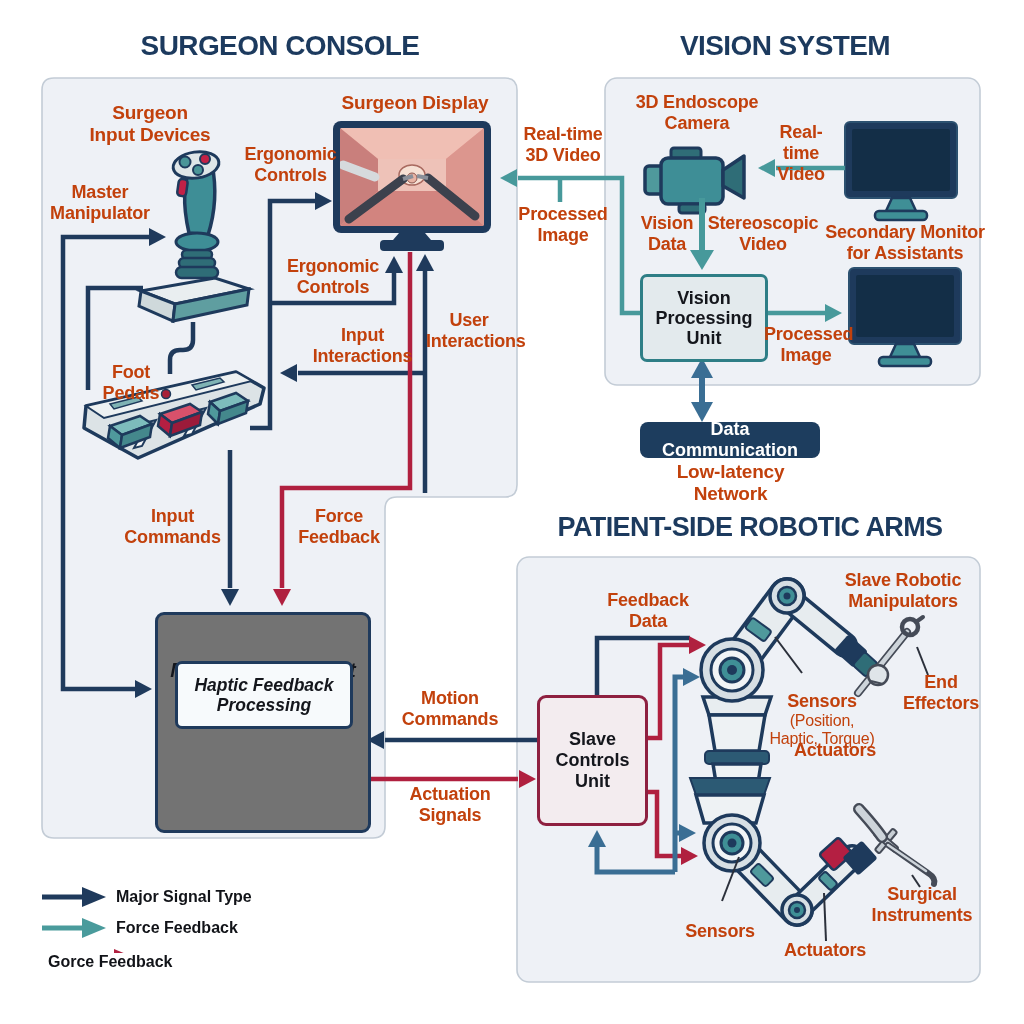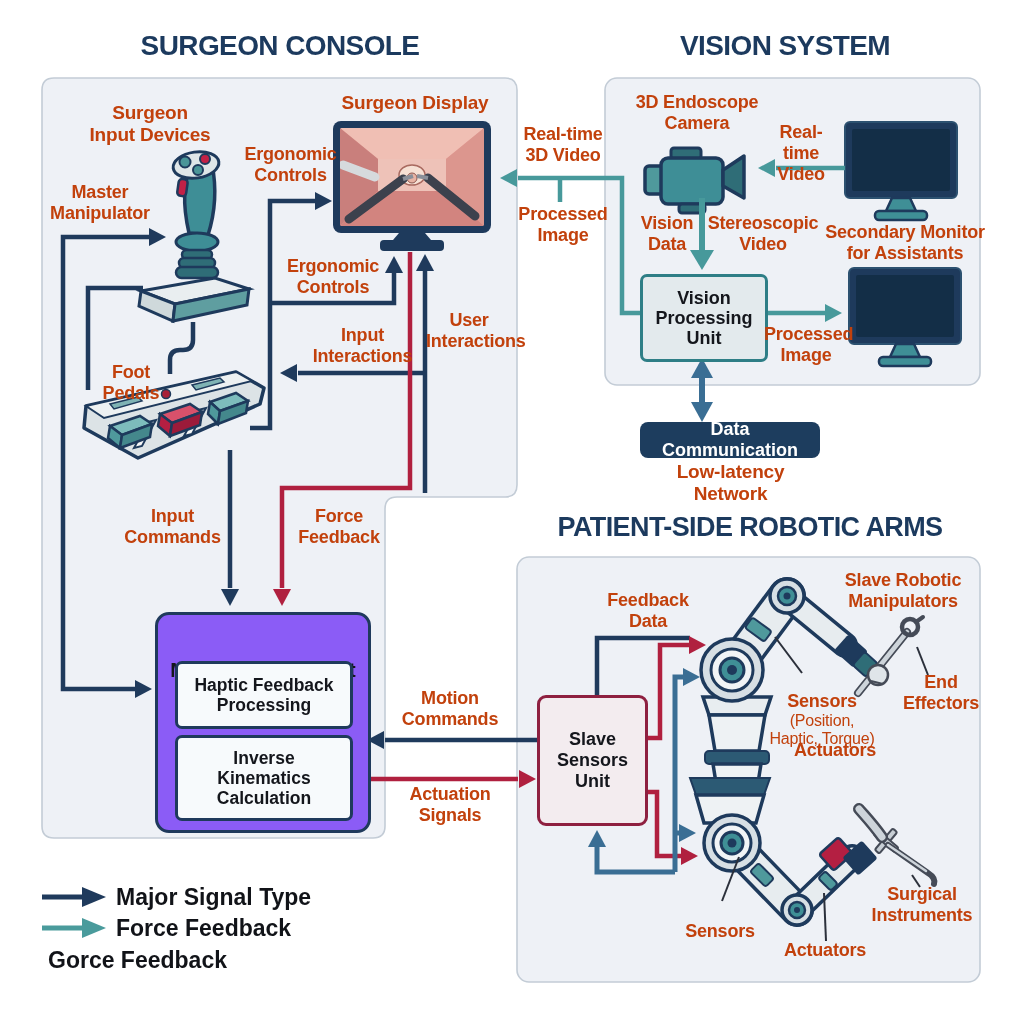--- a/index.html
+++ b/index.html
@@ -6,36 +6,36 @@
   body{width:1024px;height:1024px;position:relative;background:#ffffff;overflow:hidden;
        font-family:"Liberation Sans", sans-serif;}
   svg.canvas{position:absolute;left:0;top:0;z-index:1;}
   .lbl{position:absolute;z-index:5;font-weight:700;font-size:18px;line-height:1.16;
        text-align:center;white-space:pre-line;color:#c2410c;letter-spacing:-0.2px;}
   .title{position:absolute;z-index:5;font-weight:700;font-size:28px;color:#1c3a5e;
        text-align:center;letter-spacing:-0.6px;white-space:pre;}
   .sub{font-weight:400;font-size:16px;display:block;white-space:pre-line;}
   .box{position:absolute;z-index:4;display:flex;align-items:center;justify-content:center;
        text-align:center;white-space:pre-line;font-weight:700;color:#14161c;}
-  #mcu{left:155px;top:612px;width:210px;height:215px;background:#8b5cf6;
-       border:3.5px solid #1f3a5c;border-radius:14px;display:block;}
+  #mcu{left:155px;top:612px;width:210px;height:215px;background:#737373;
+       border:3.5px solid #1f3a5c;border-radius:9px;display:block;font-style:italic;}
   #mcu .mcu-title{margin-top:8px;text-align:center;font-size:20px;font-weight:700;}
   .mcu-sub{position:absolute;left:17px;width:172px;background:#f7fafc;border:3px solid #1f3a5c;
        border-radius:7px;display:flex;align-items:center;justify-content:center;text-align:center;
        font-size:17.5px;font-weight:700;white-space:pre-line;line-height:1.15;}
   #mcu-sub1{top:46px;height:62px;}
   #mcu-sub2{top:120px;height:80px;}
   #vpu{left:640px;top:274px;width:122px;height:82px;background:#e3eaed;
        border:3px solid #2e7e86;border-radius:7px;font-size:18px;line-height:1.13;}
   #datacomm{left:640px;top:422px;width:180px;height:36px;background:#1d3d5e;color:#ffffff;
        border-radius:8px;font-size:18px;}
   #scu{left:537px;top:695px;width:105px;height:125px;background:#f3ecef;
        border:3.5px solid #8e2040;border-radius:9px;font-size:18px;line-height:1.18;}
   .legend-row{position:absolute;z-index:5;display:flex;align-items:center;height:24px;}
-  .legend-row .txt{font-size:23px;font-weight:700;color:#111318;margin-left:8px;white-space:pre;}
+  .legend-row .txt{font-size:16px;font-weight:700;color:#111318;margin-left:8px;white-space:pre;}
 </style>
 </head>
 <body>
 
 <svg class="canvas" width="1024" height="1024" viewBox="0 0 1024 1024">
 
   <path d="M54 78 H505 Q517 78 517 90 V485 Q517 497 505 497 H397 Q385 497 385 509 V826 Q385 838 373 838 H54 Q42 838 42 826 V90 Q42 78 54 78 Z" fill="#eef1f6" stroke="#c3ccd6" stroke-width="1.6"></path>
   <rect x="605" y="78" width="375" height="307" rx="12" fill="#eef1f6" stroke="#c3ccd6" stroke-width="1.6"></rect>
   <rect x="517" y="557" width="463" height="425" rx="12" fill="#eef1f6" stroke="#c3ccd6" stroke-width="1.6"></rect>
 
@@ -246,31 +246,28 @@
 
 <div class="title" style="left:100px;top:30px;width:360px;">SURGEON CONSOLE</div>
 <div class="title" style="left:605px;top:30px;width:360px;">VISION SYSTEM</div>
 <div class="title" style="left:555px;top:512px;width:390px;font-size:27px;">PATIENT-SIDE ROBOTIC ARMS</div>
 
 <div class="box" id="mcu">
   <div style="width:100%;">
     <div class="mcu-title">Master Control Unit</div>
     <div class="mcu-sub" id="mcu-sub1">Haptic Feedback
 Processing</div>
-    <div class="mcu-sub" id="mcu-sub2">Inverse
-Kinematics
-Calculation</div>
   </div>
 </div>
 <div class="box" id="vpu">Vision
 Processing
 Unit</div>
 <div class="box" id="datacomm">Data Communication</div>
 <div class="box" id="scu">Slave
-Sensors
+Controls
 Unit</div>
 
 <div class="lbl" style="left:75px;top:102px;width:150px;font-size:19px;">Surgeon
 Input Devices</div>
 <div class="lbl" style="left:40px;top:182px;width:120px;">Master
 Manipulator</div>
 <div class="lbl" style="left:238px;top:144px;width:105px;">Ergonomic
 Controls</div>
 <div class="lbl" style="left:340px;top:92px;width:150px;font-size:19px;">Surgeon Display</div>
 <div class="lbl" style="left:283px;top:256px;width:100px;">Ergonomic

